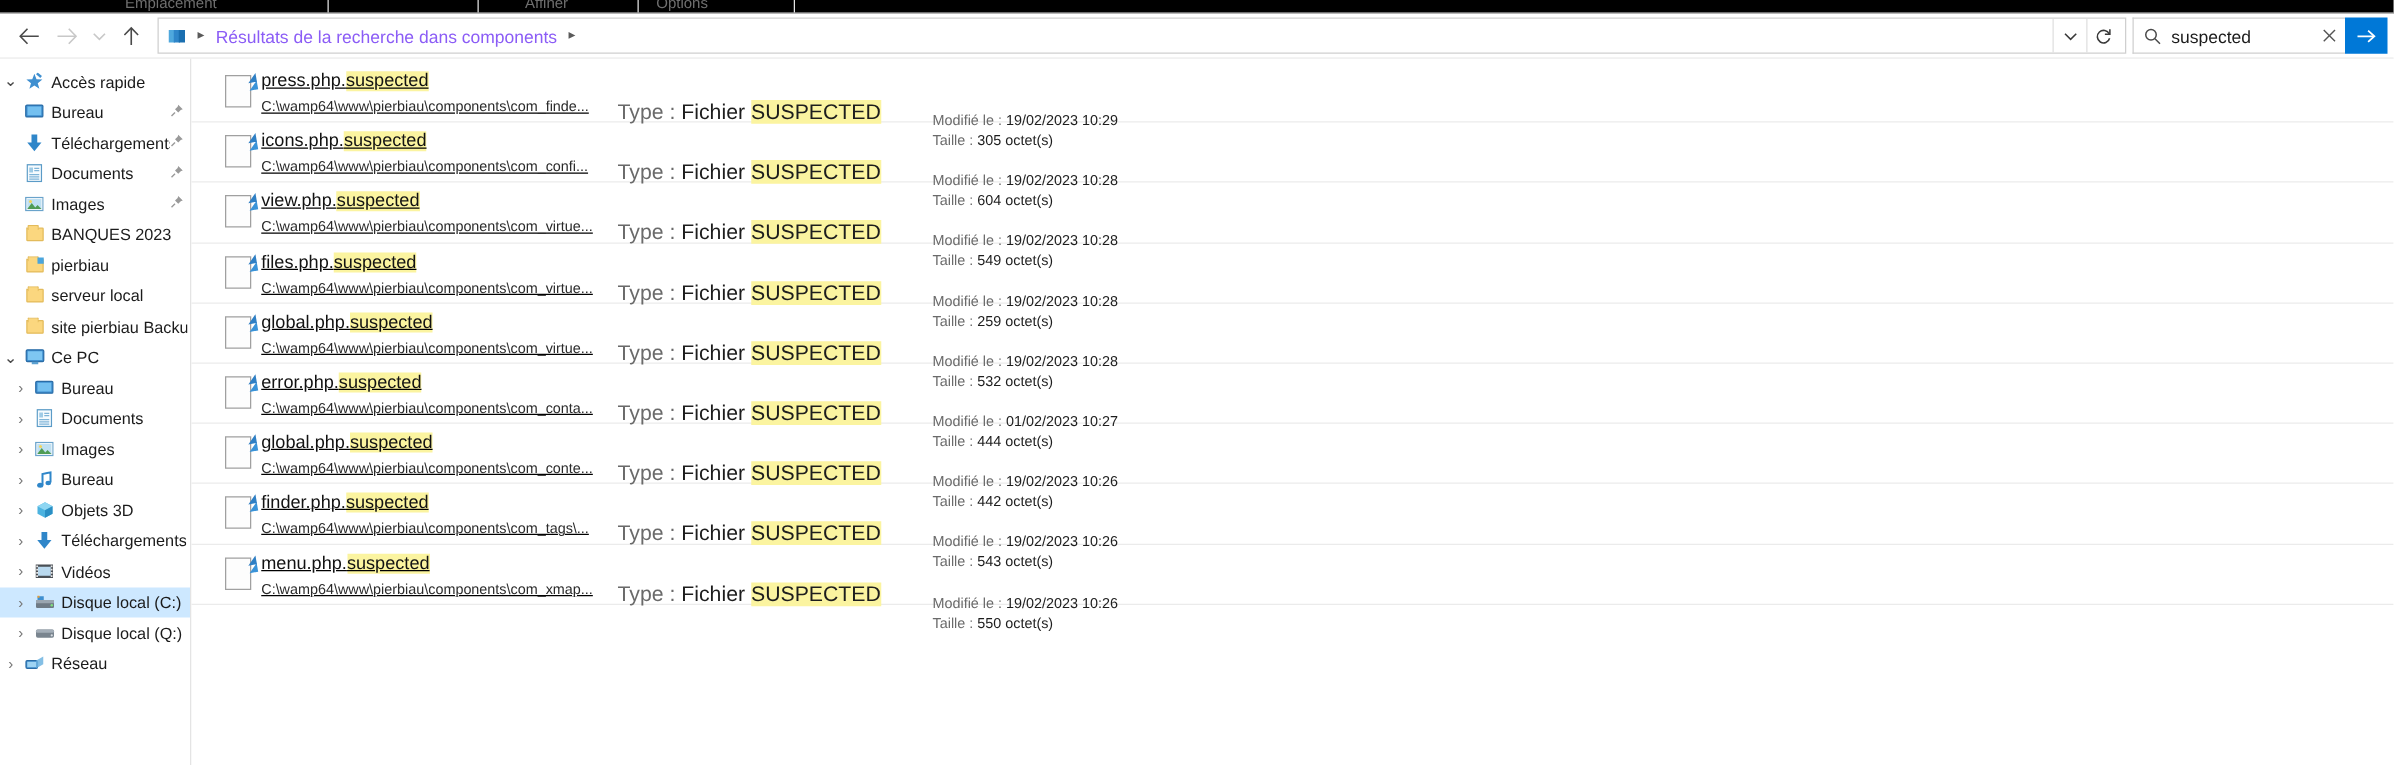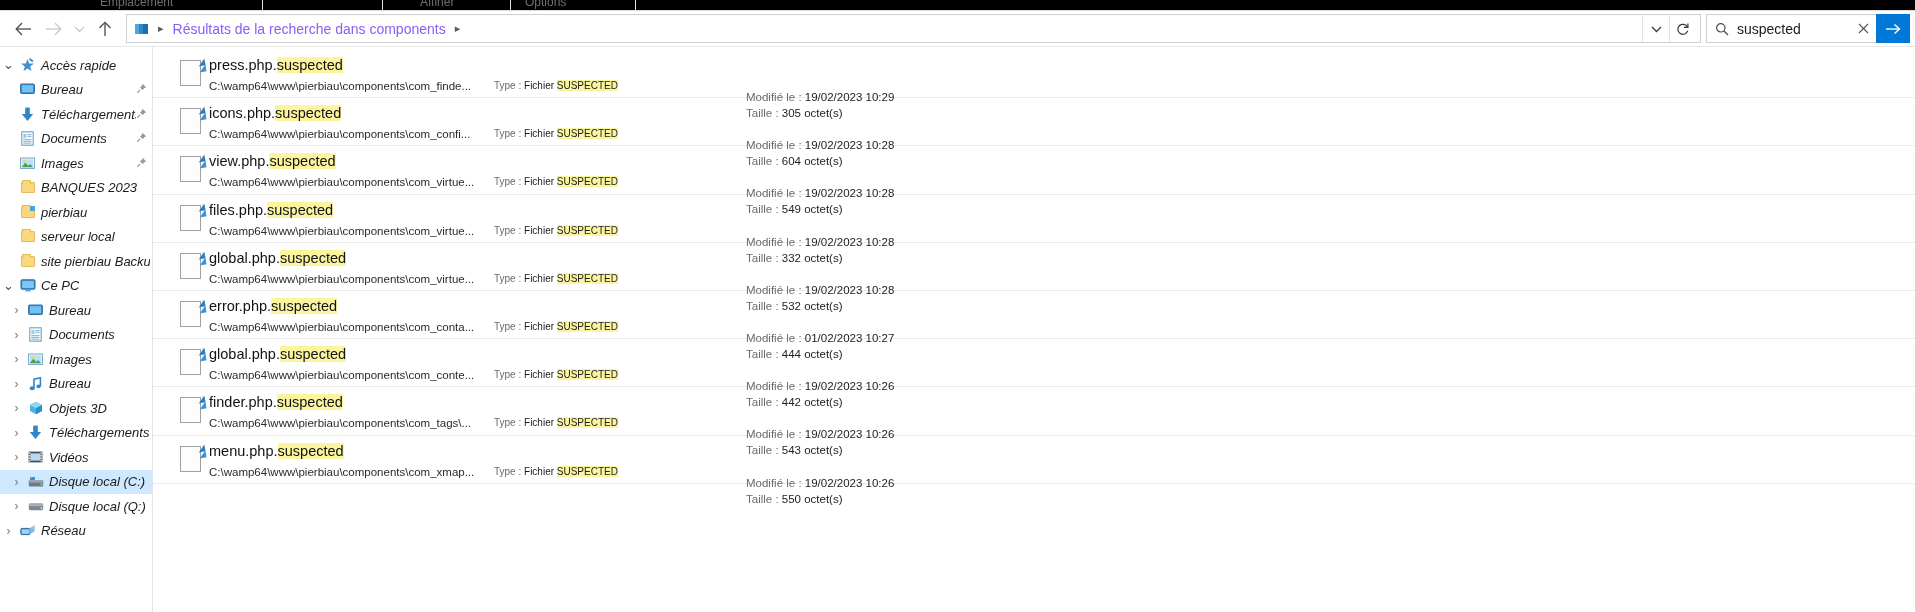--- a/index.html
+++ b/index.html
@@ -144,21 +144,21 @@
   .expander {
     width: 17px; flex: none;
     display: flex; align-items: center; justify-content: center;
     color: #767676; font-size: 9px;
   }
   .expander.open { color: #4a4a4a; }
   .nav-ico {
     width: 21px; flex: none;
     display: flex; align-items: center; justify-content: center;
   }
-  .nav-label { padding-left: 3px; overflow: hidden; font-style: italic; }
+  .nav-label { padding-left: 3px; overflow: hidden; }
   .pin {
     margin-left: auto;
     color: #9a9a9a;
     font-size: 11px;
     padding-right: 3px;
     flex: none;
   }
   .indent-1 { padding-left: 0px; }
   .indent-2 { padding-left: 17px; }
   .indent-3 { padding-left: 8px; }
@@ -220,39 +220,39 @@
   }
   .doc-ico .arrow2 {
     position: absolute;
     top: 4px; right: -6px;
     width: 0; height: 0;
     border-left: 7px solid transparent;
     border-bottom: 7px solid #3a93d8;
     transform: rotate(-10deg);
   }
 
-  .file-name-cell { width: 285px; flex: none; padding-top: 1px; }
+  .file-name-cell { width: 285px; flex: none; padding-top: 1px; text-decoration: underline; }
   .file-name {
     font-size: 14.5px;
     color: #121212;
     line-height: 18px;
     white-space: nowrap;
   }
   .hl { background: #fbf4a0; }
   .file-path {
     font-size: 11.5px;
     color: #2a2a2a;
     line-height: 15px;
     white-space: nowrap;
     margin-top: 5px;
   }
 
   .file-type-cell {
     width: 250px; flex: none;
-    font-size: 10px;
+    font-size: 17px;
     color: #6a6a6a;
     padding-top: 25px;
     white-space: nowrap;
   }
   .file-type-cell .tval { color: #1d1d1d; }
 
   .file-meta-cell {
     flex: 1;
     padding-top: 2px;
     padding-left: 2px;
@@ -644,21 +644,21 @@
             <span class="arrow2"></span>
           </span>
         </div>
         <div class="file-name-cell">
           <div class="file-name"><span>files.php.</span><span class="hl">suspected</span></div>
           <div class="file-path">C:\wamp64\www\pierbiau\components\com_virtue...</div>
         </div>
         <div class="file-type-cell"><span>Type :</span><span class="tval"> Fichier </span><span class="tval hl">SUSPECTED</span></div>
         <div class="file-meta-cell">
           <div class="meta-line"><span>Modifié le :</span><span class="mval"> 19/02/2023 10:28</span></div>
-          <div class="meta-line"><span>Taille :</span><span class="mval"> 332 octet(s)</span></div>
+          <div class="meta-line"><span>Taille :</span><span class="mval"> 259 octet(s)</span></div>
         </div>
       </div>
       <div class="file-row">
         <div class="file-icon-cell">
           <span class="doc-ico">
             <span class="arrow2"></span>
           </span>
         </div>
         <div class="file-name-cell">
           <div class="file-name"><span>global.php.</span><span class="hl">suspected</span></div>

